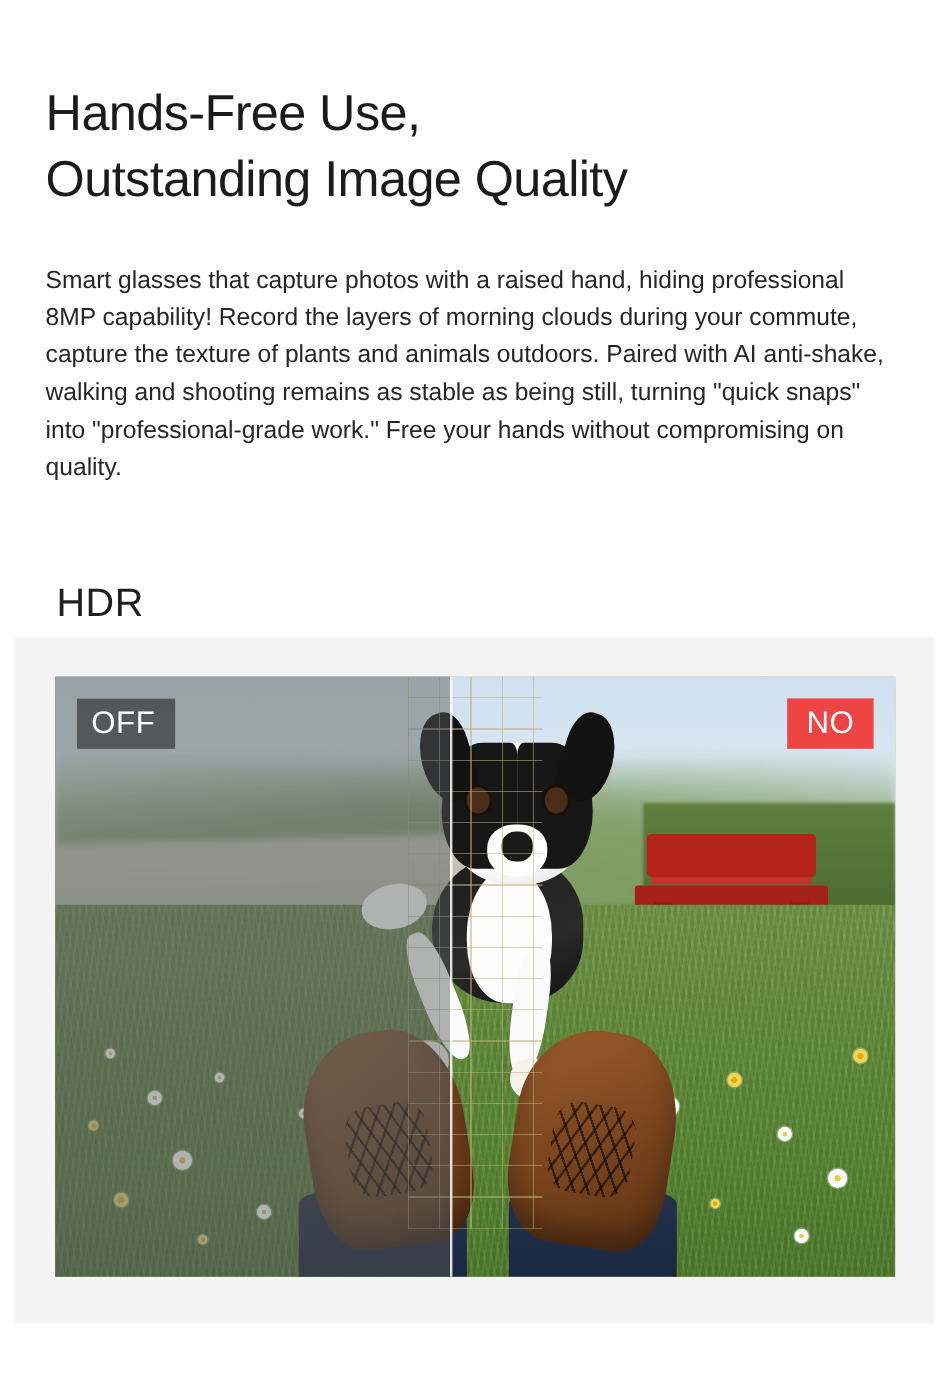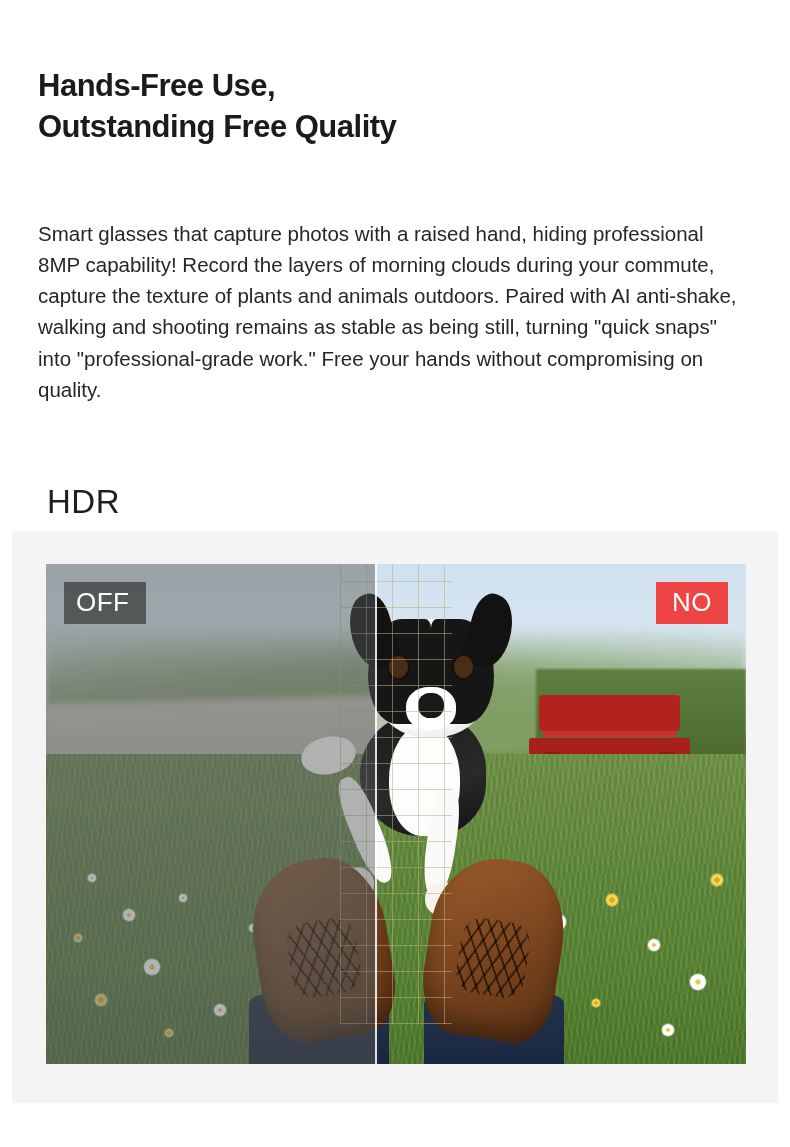--- a/index.html
+++ b/index.html
@@ -16,23 +16,23 @@
     height: 1147px;
     background: #ffffff;
   }
 
   
   .heading {
     position: absolute;
     left: 38px;
     top: 66px;
     width: 714px;
-    font-size: 31px;
+    font-size: 42px;
     line-height: 1.32;
-    font-weight: 700;
+    font-weight: 400;
     color: #1b1b1b;
     letter-spacing: -0.5px;
   }
   .heading .line { display: block; white-space: nowrap; }
 
   
   .body-copy {
     position: absolute;
     left: 38px;
     top: 218px;
@@ -304,21 +304,21 @@
     background: #ef4444;
   }
 </style>
 </head>
 <body>
 
 <div class="page">
 
   <h1 class="heading">
     <span class="line">Hands-Free Use,</span>
-    <span class="line">Outstanding Free Quality</span>
+    <span class="line">Outstanding Image Quality</span>
   </h1>
 
   <p class="body-copy">Smart glasses that capture photos with a raised hand, hiding professional 8MP capability! Record the layers of morning clouds during your commute, capture the texture of plants and animals outdoors. Paired with AI anti-shake, walking and shooting remains as stable as being still, turning "quick snaps" into "professional-grade work." Free your hands without compromising on quality.</p>
 
   <div class="hdr-label">HDR</div>
 
   <div class="panel">
     <div class="photo-frame">
 
       <div class="sky"></div>

